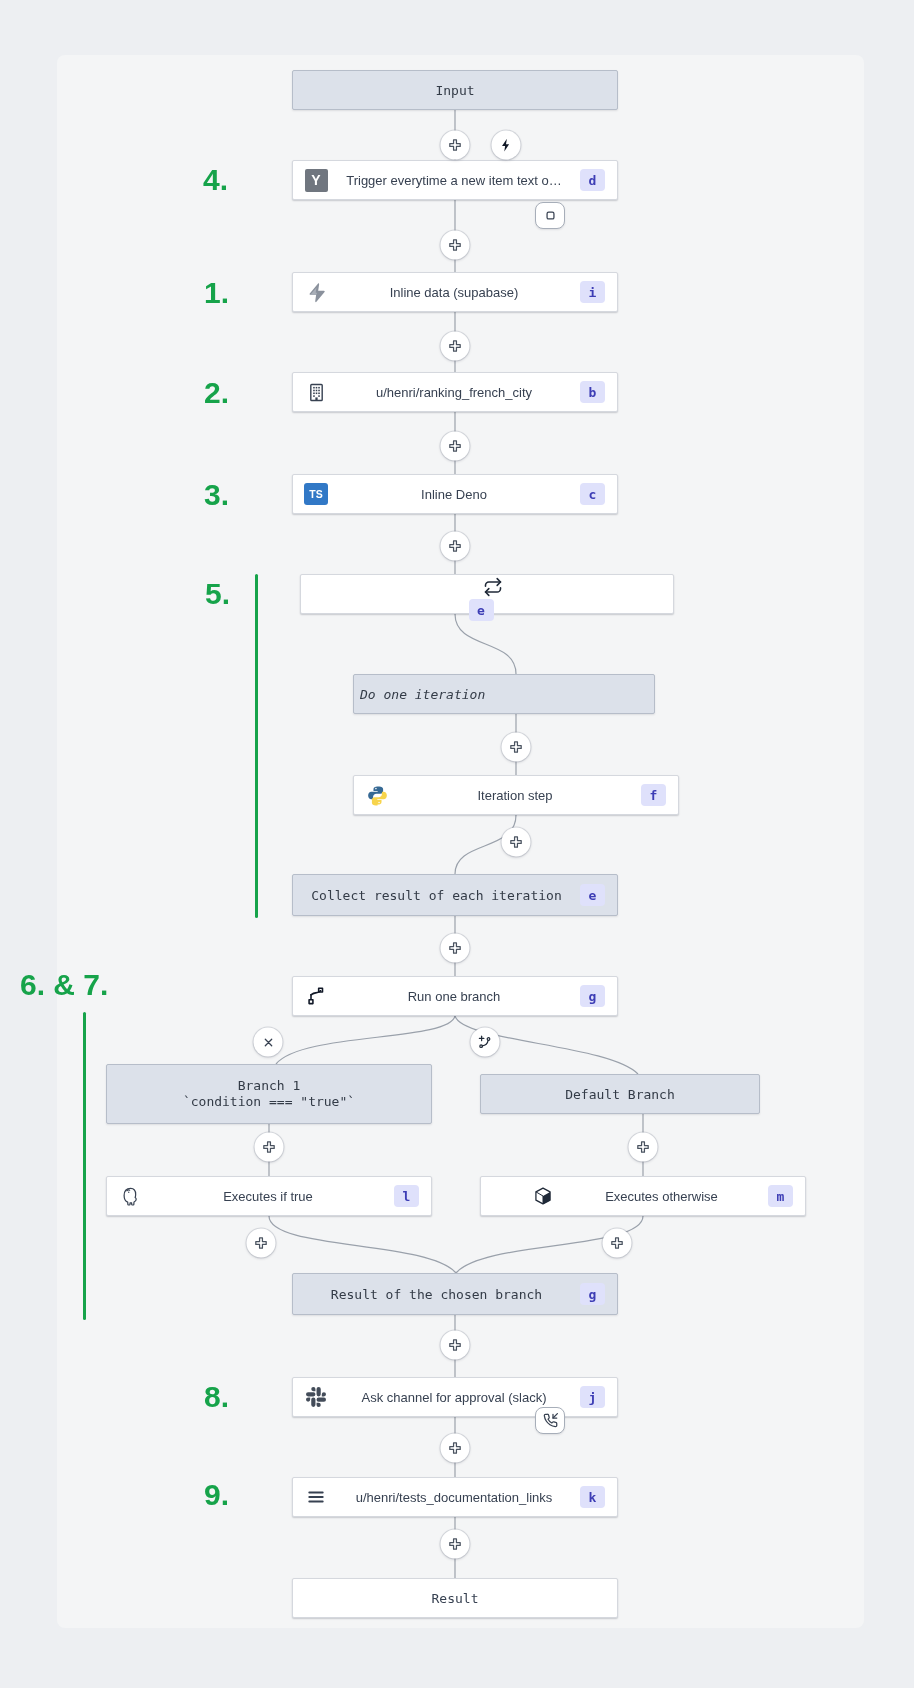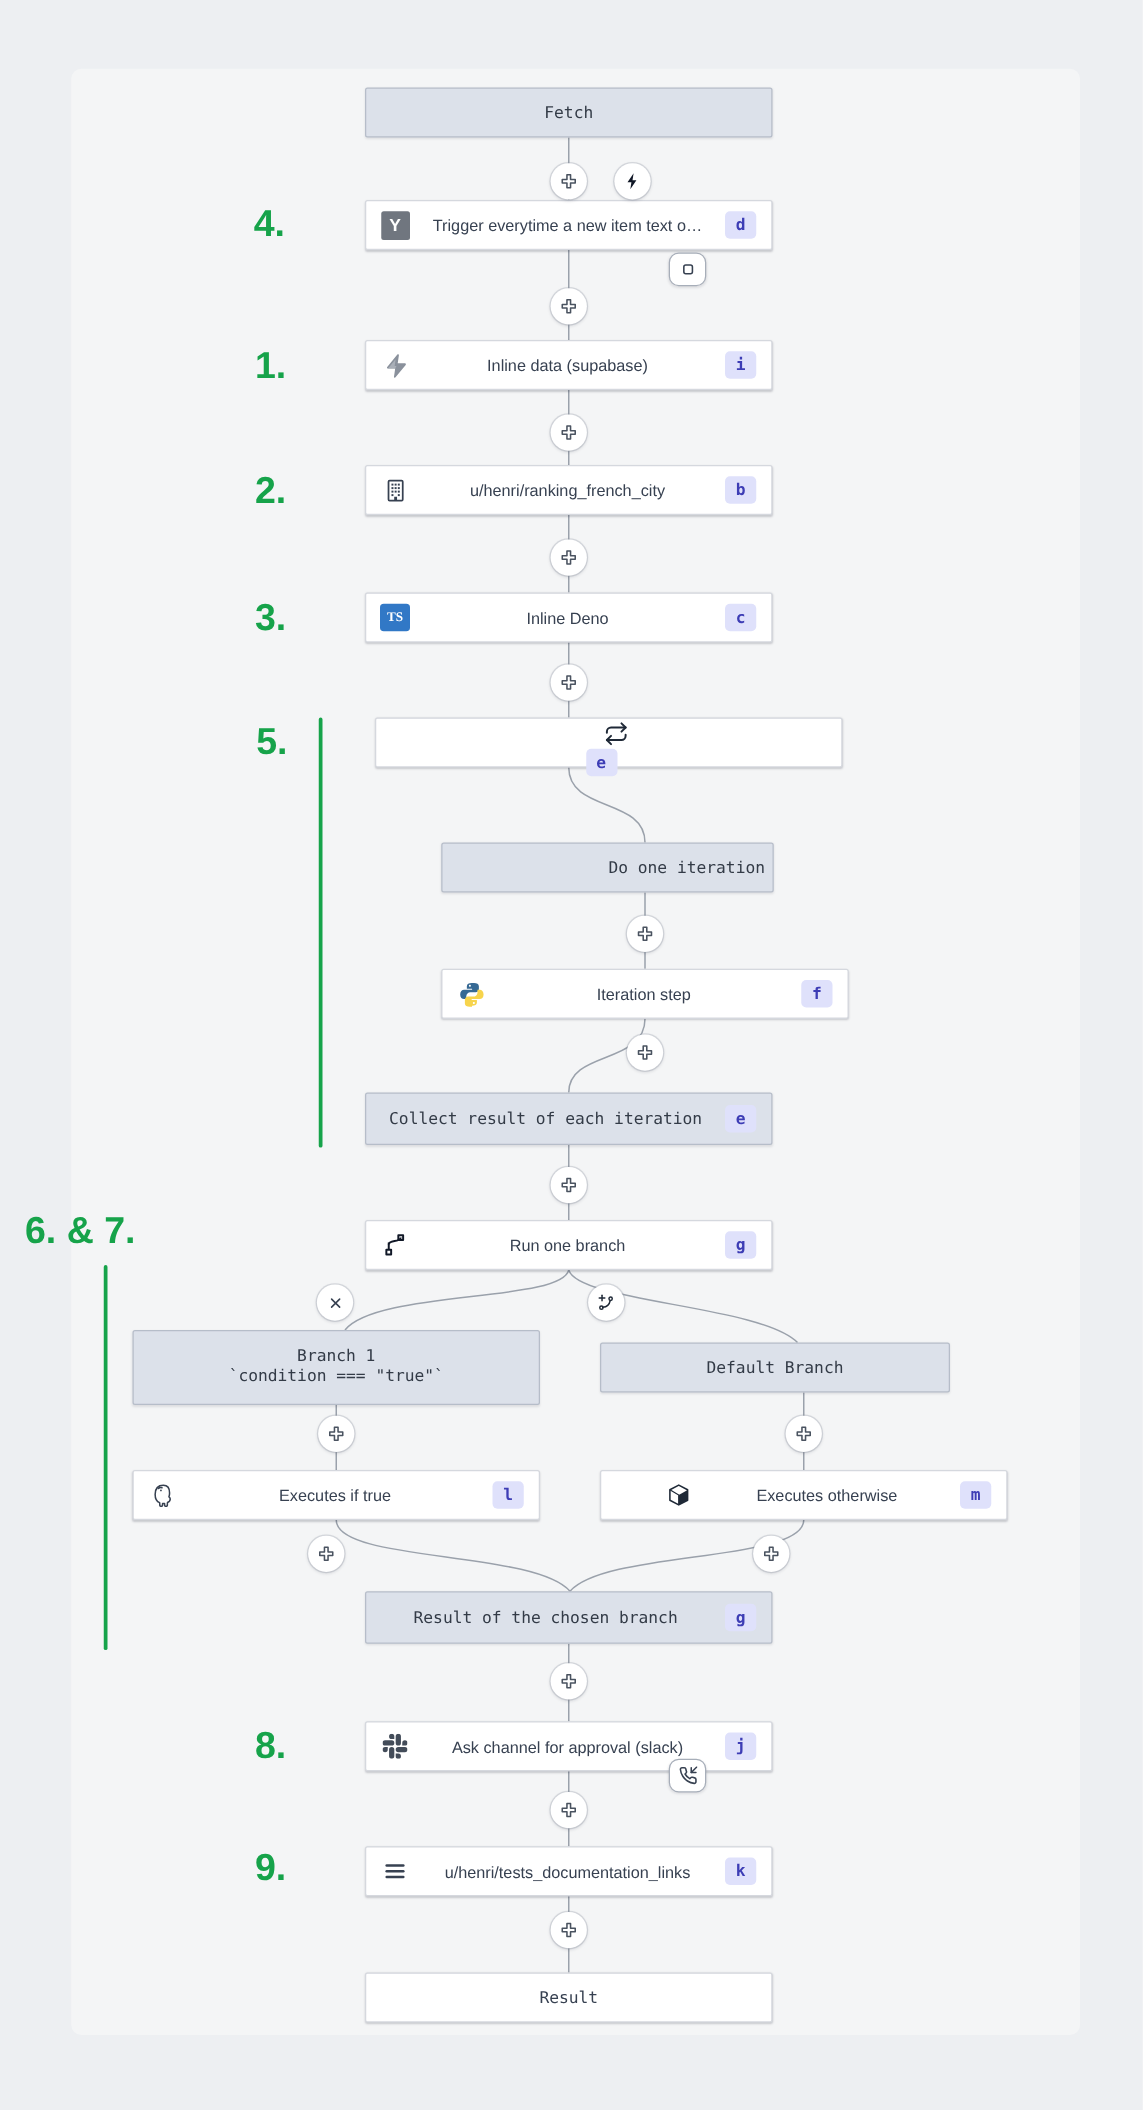--- a/index.html
+++ b/index.html
@@ -68,21 +68,21 @@
   .vline { position: absolute; width: 3px; background: #16a34a; border-radius: 2px; }
   .hn-icon {
     width: 23px; height: 23px; background: #70767f; border-radius: 2px;
     color: #fff; font-weight: bold; font-size: 14px;
     display: flex; align-items: center; justify-content: center;
   }
   .ts-icon {
     width: 43px; height: 22px; background: #3178c6; border-radius: 3px;
     color: #fff; font-weight: bold; font-size: 10.5px;
     display: flex; align-items: center; justify-content: center;
-    font-family: Liberation Serif, serif;
+    font-family: Liberation Sans, sans-serif;
   }
 </style>
 </head>
 <body>
 
 <div class="stage">
   <div class="canvas-panel"></div>
 
   <svg class="wires">
     <g stroke="#9aa1ab" stroke-width="1.2" fill="none">
@@ -113,21 +113,21 @@
   <div class="ann" style="left:203px; top:163px;">4.</div>
   <div class="ann" style="left:204px; top:276px;">1.</div>
   <div class="ann" style="left:204px; top:376px;">2.</div>
   <div class="ann" style="left:204px; top:478px;">3.</div>
   <div class="ann" style="left:205px; top:577px;">5.</div>
   <div class="ann" style="left:20px;  top:968px;">6. &amp; 7.</div>
   <div class="ann" style="left:204px; top:1380px;">8.</div>
   <div class="ann" style="left:204px; top:1478px;">9.</div>
 
   <div class="node graybox" style="left:292px; top:70px; width:326px; justify-content:center;">
-    <span class="label" style="flex:none;">Fetch</span>
+    <span class="label" style="flex:none;">Input</span>
   </div>
 
   <div class="node" style="left:292px; top:160px; width:326px;">
     <span class="nicon">
       <span class="hn-icon">Y</span>
     </span>
     <span class="label">Trigger everytime a new item text o…</span>
     <span class="badge">d</span>
   </div>
   <div class="mini-box" style="left:535px; top:202px;">
@@ -185,21 +185,21 @@
         <path d="m17 2 4 4-4 4"></path>
           <path d="M3 11v-1a4 4 0 0 1 4-4h14"></path>
         <path d="m7 22-4-4 4-4"></path>
           <path d="M21 13v1a4 4 0 0 1-4 4H3"></path>
       </svg>
     </span>
     <span class="label">For loop</span>
     <span class="badge">e</span>
   </div>
 
-  <div class="node graybox" style="left:353px; top:674px; width:266px; justify-content:flex-end;">
+  <div class="node graybox" style="left:353px; top:674px; width:302px; justify-content:flex-start;font-style:italic;">
     <span class="label" style="flex:none;">Do one iteration</span>
   </div>
 
   <div class="node" style="left:353px; top:775px; width:326px;">
     <span class="nicon">
       <svg width="21" height="21" viewBox="0 0 24 24">
         <path d="M11.9 1.6c-2.7 0-4.5 1-4.5 3v2.2h4.8v.9H4.9c-2 0-3.6 1.7-3.6 4.3s1.6 4.3 3.6 4.3h2v-2.7c0-2 1.7-3.6 3.7-3.6h4.9c1.6 0 2.9-1.3 2.9-2.9V4.6c0-2-1.9-3-4.4-3h-2.1zm-1.7 1.6c.5 0 .9.4.9.9s-.4.9-.9.9-.9-.4-.9-.9.4-.9.9-.9z" fill="#366994"></path>
         <path d="M12.1 22.4c2.7 0 4.5-1 4.5-3v-2.2h-4.8v-.9h7.3c2 0 3.6-1.7 3.6-4.3s-1.6-4.3-3.6-4.3h-2v2.7c0 2-1.7 3.6-3.7 3.6H8.5c-1.6 0-2.9 1.3-2.9 2.9v3.5c0 2 1.9 3 4.4 3h2.1zm1.7-1.6c-.5 0-.9-.4-.9-.9s.4-.9.9-.9.9.4.9.9-.4.9-.9.9z" fill="#f7d44c"></path>
       </svg>
     </span>

